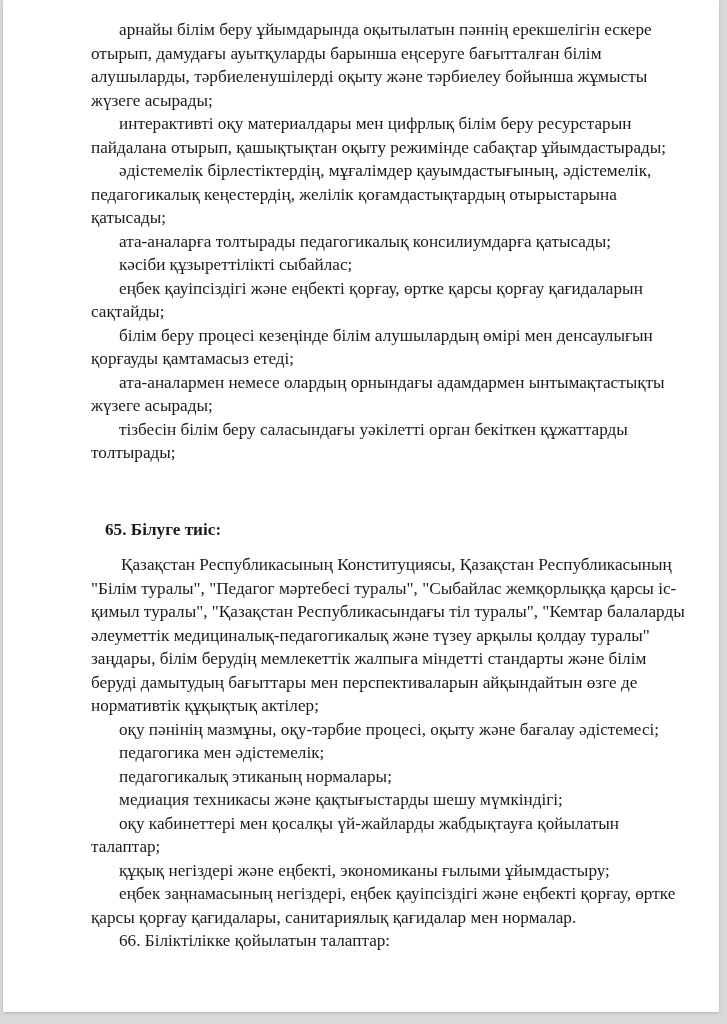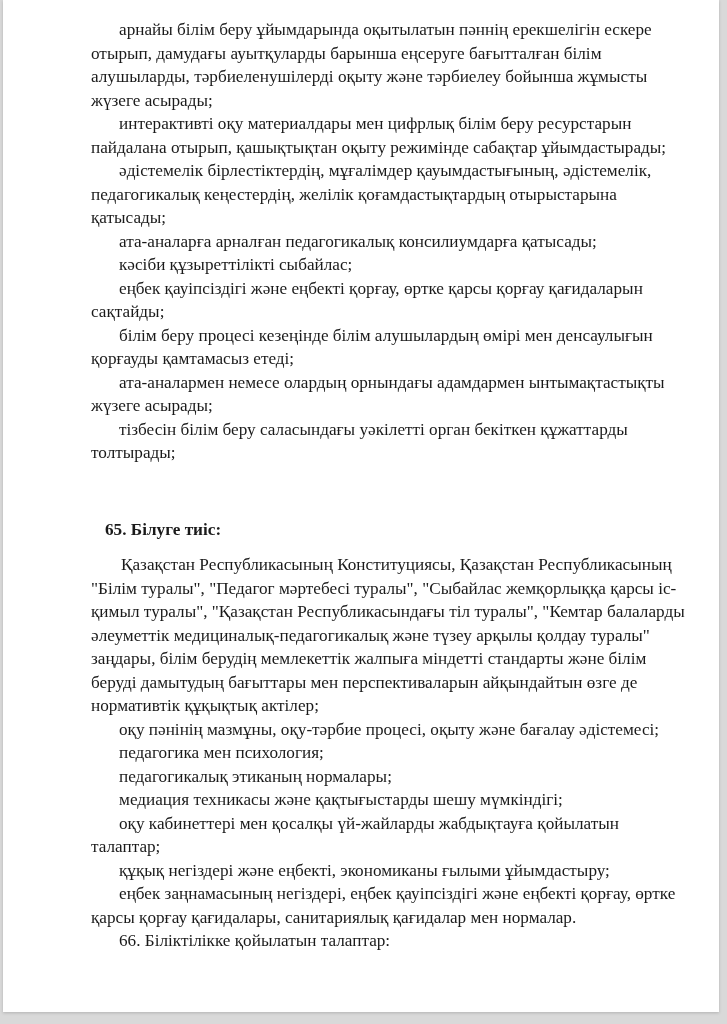--- a/index.html
+++ b/index.html
@@ -52,34 +52,34 @@
   </style>
 </head>
 <body>
 
 <div class="sheet">
   <div class="content">
 
     <p class="para">арнайы білім беру ұйымдарында оқытылатын пәннің ерекшелігін ескере отырып, дамудағы ауытқуларды барынша еңсеруге бағытталған білім алушыларды, тәрбиеленушілерді оқыту және тәрбиелеу бойынша жұмысты жүзеге асырады;</p>
     <p class="para">интерактивті оқу материалдары мен цифрлық білім беру ресурстарын пайдалана отырып, қашықтықтан оқыту режимінде сабақтар ұйымдастырады;</p>
     <p class="para">әдістемелік бірлестіктердің, мұғалімдер қауымдастығының, әдістемелік, педагогикалық кеңестердің, желілік қоғамдастықтардың отырыстарына қатысады;</p>
-    <p class="para">ата-аналарға арналған педагогикалық консилиумдарға қатысады;</p>
+    <p class="para">ата-аналарға толтырады педагогикалық консилиумдарға қатысады;</p>
     <p class="para">кәсіби құзыреттілікті сыбайлас;</p>
     <p class="para">еңбек қауіпсіздігі және еңбекті қорғау, өртке қарсы қорғау қағидаларын сақтайды;</p>
     <p class="para">білім беру процесі кезеңінде білім алушылардың өмірі мен денсаулығын қорғауды қамтамасыз етеді;</p>
     <p class="para">ата-аналармен немесе олардың орнындағы адамдармен ынтымақтастықты жүзеге асырады;</p>
     <p class="para">тізбесін білім беру саласындағы уәкілетті орган бекіткен құжаттарды толтырады;</p>
 
     <div class="section-gap"></div>
 
     <p class="heading">65. Білуге тиіс:</p>
     <p class="para-first">Қазақстан Республикасының Конституциясы, Қазақстан Республикасының "Білім туралы", "Педагог мәртебесі туралы", "Сыбайлас жемқорлыққа қарсы іс-қимыл туралы", "Қазақстан Республикасындағы тіл туралы", "Кемтар балаларды әлеуметтік медициналық-педагогикалық және түзеу арқылы қолдау туралы" заңдары, білім берудің мемлекеттік жалпыға міндетті стандарты және білім беруді дамытудың бағыттары мен перспективаларын айқындайтын өзге де нормативтік құқықтық актілер;</p>
 
     <p class="para">оқу пәнінің мазмұны, оқу-тәрбие процесі, оқыту және бағалау әдістемесі;</p>
-    <p class="para">педагогика мен психология;</p>
+    <p class="para">педагогика мен әдістемелік;</p>
     <p class="para">педагогикалық этиканың нормалары;</p>
     <p class="para">медиация техникасы және қақтығыстарды шешу мүмкіндігі;</p>
     <p class="para">оқу кабинеттері мен қосалқы үй-жайларды жабдықтауға қойылатын талаптар;</p>
     <p class="para">құқық негіздері және еңбекті, экономиканы ғылыми ұйымдастыру;</p>
     <p class="para">еңбек заңнамасының негіздері, еңбек қауіпсіздігі және еңбекті қорғау, өртке қарсы қорғау қағидалары, санитариялық қағидалар мен нормалар.</p>
 
     <p class="para">66. Біліктілікке қойылатын талаптар:</p>
 
   </div>
 </div>

